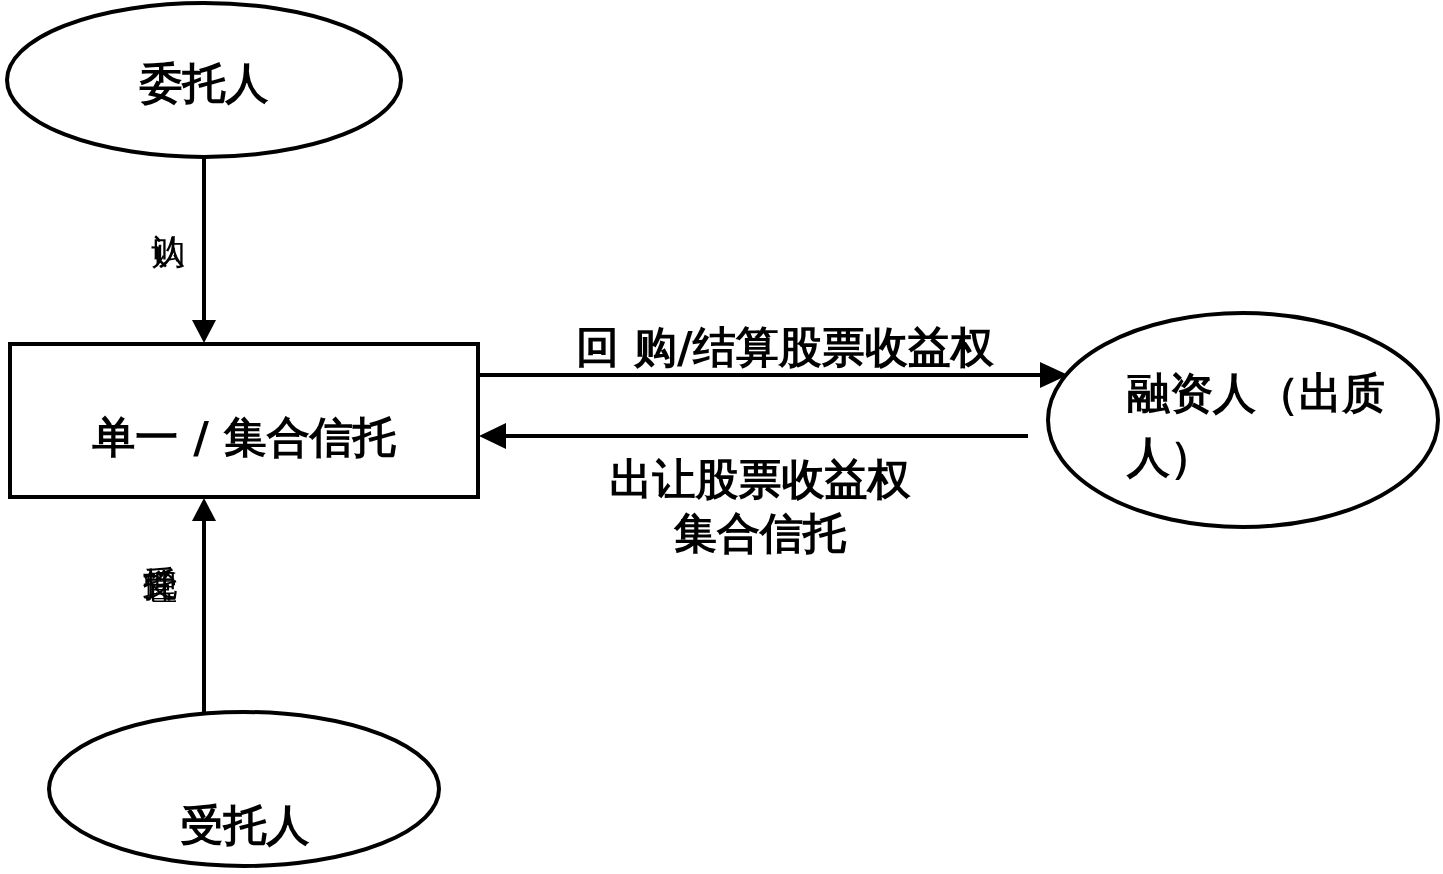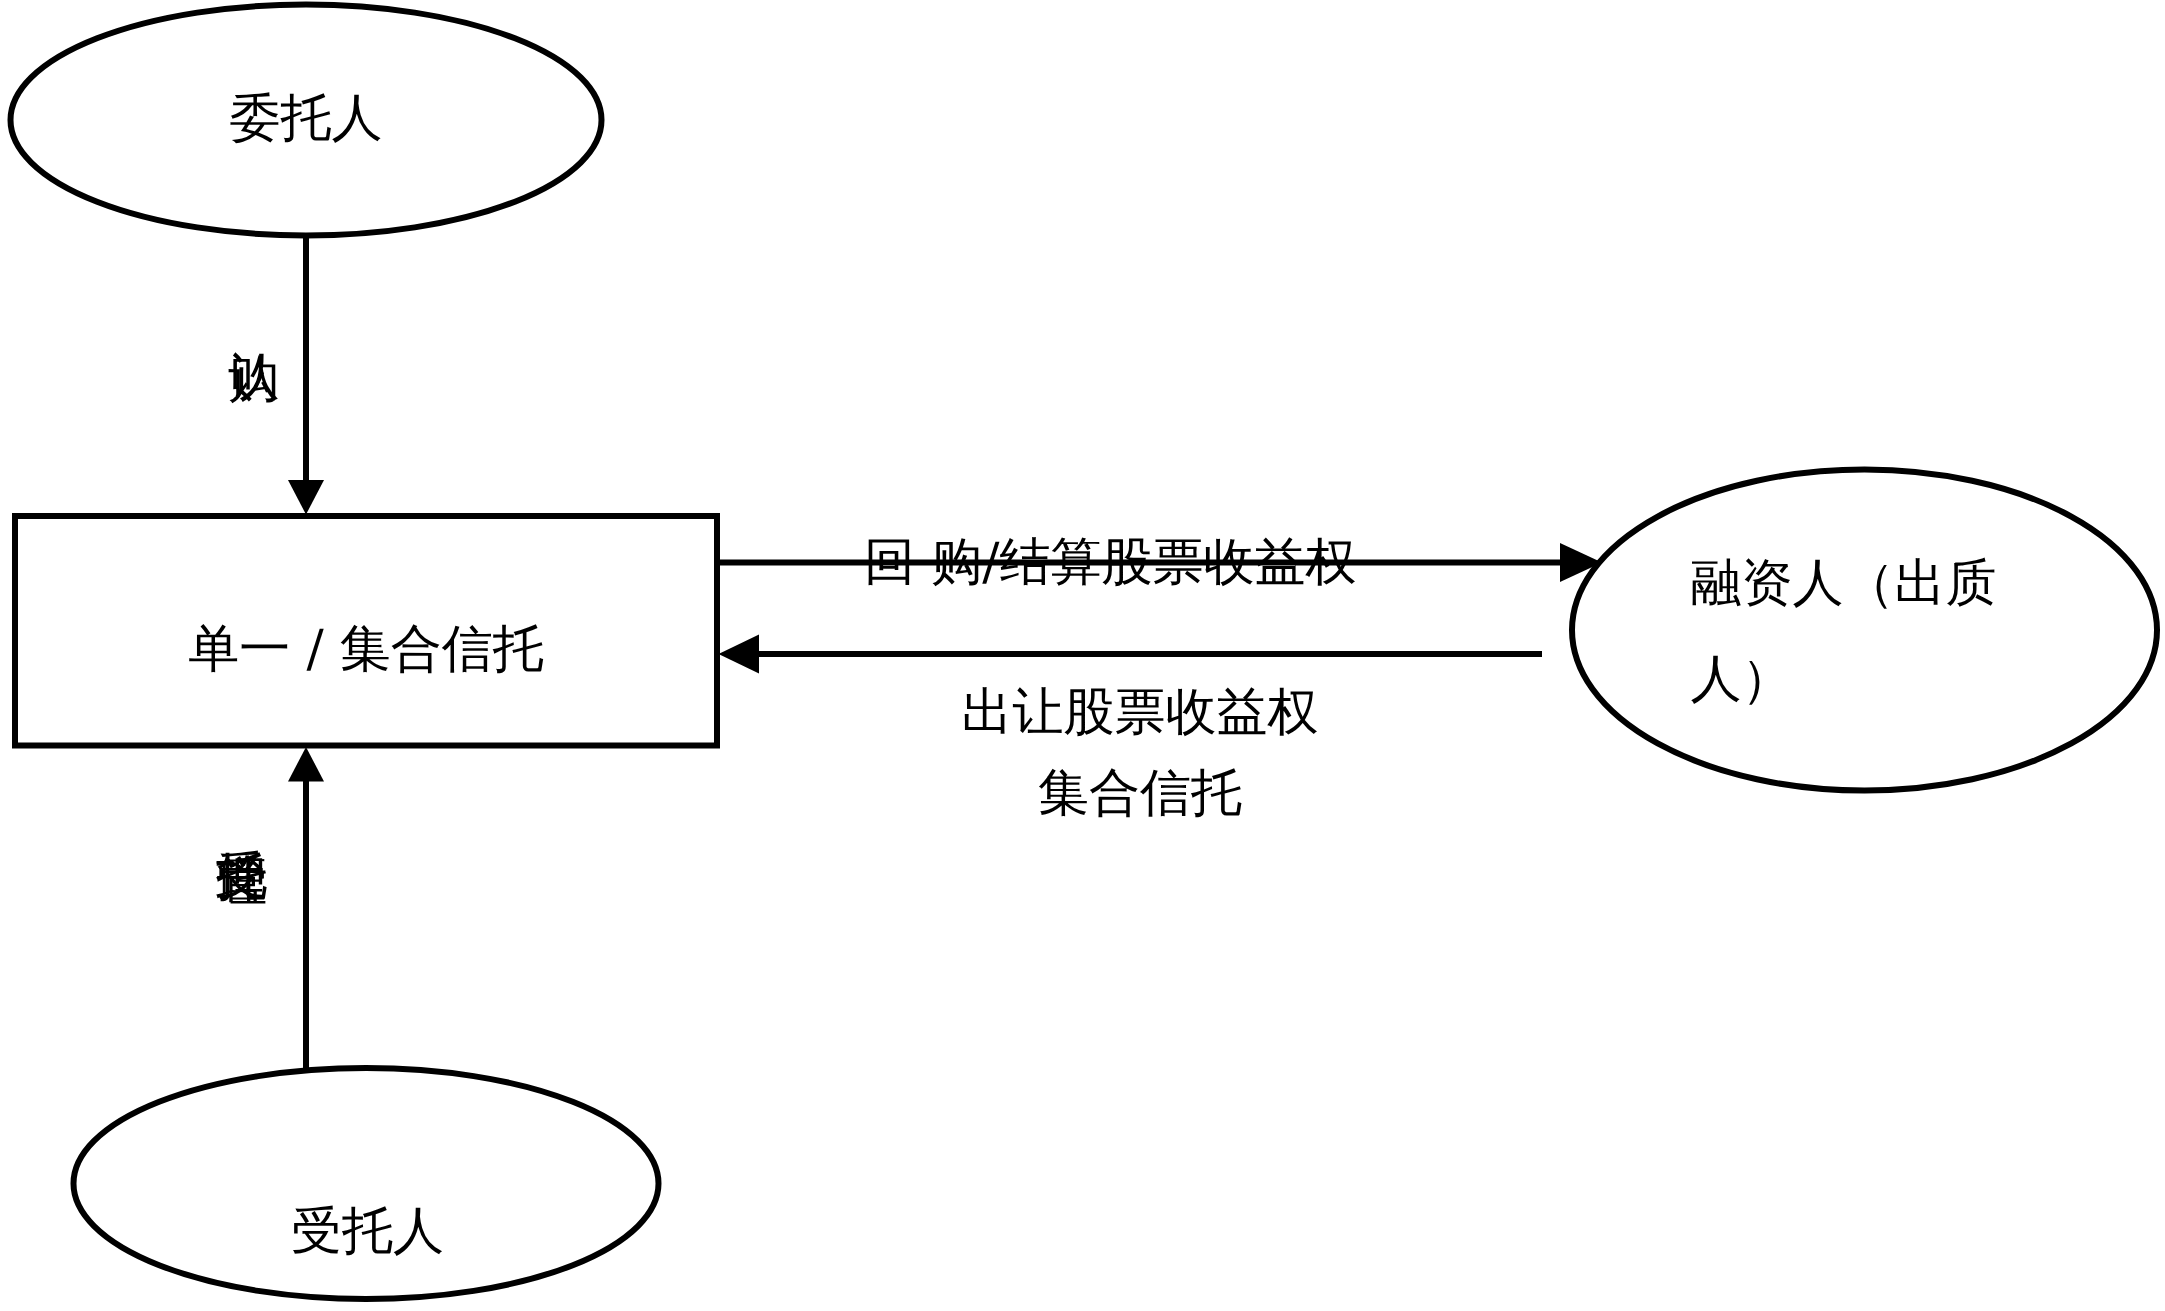--- a/index.html
+++ b/index.html
@@ -1,19 +1,19 @@
 <!DOCTYPE html>
 <html><head>
 <meta charset="utf-8">
 <style>
   html, body { margin:0; padding:0; background:#ffffff; }
   body { width:1443px; height:874px; position:relative; overflow:hidden;
          font-family: "DejaVu Serif", "Liberation Serif", serif; color:#000; }
   svg { position:absolute; left:0; top:0; }
-  .lbl { position:absolute; font-size:34px; line-height:1; white-space:nowrap; }
+  .lbl { position:absolute; font-size:43px; line-height:1; white-space:nowrap;font-weight:bold; }
   .vlbl { position:absolute; font-size:34px; line-height:1.05; writing-mode:vertical-rl; letter-spacing:2px; }
   .ctr { text-align:center; }
 </style>
 </head>
 <body>
 
 <svg width="1443" height="874">
   <defs>
     <marker id="arr" markerWidth="10" markerHeight="10" refX="9" refY="5" orient="auto" markerUnits="userSpaceOnUse" viewBox="0 0 10 10">
       <path d="M0,0 L10,5 L0,10 z" fill="#000"></path>
@@ -43,15 +43,15 @@
 
 <div class="lbl ctr" style="left:104px; top:62px; width:200px;">委托人</div>
 <div class="lbl ctr" style="left:44px; top:403px; width:400px;margin-top:13px;">单一 / 集合信托</div>
 <div class="lbl ctr" style="left:140px; top:804px; width:210px;">受托人</div>
 <div class="lbl" style="left:1127px; top:372px;">融资人（出质</div>
 <div class="lbl" style="left:1127px; top:436px;">人）</div>
 
 <div class="vlbl" style="left:150px; top:207px;">认购</div>
 <div class="vlbl" style="left:142px; top:538px;">受托管理</div>
 
-<div class="lbl" style="left:576px; top:326px;margin-top:32px;">回 购/结算股票收益权</div>
+<div class="lbl" style="left:576px; top:326px;">回 购/结算股票收益权</div>
 <div class="lbl ctr" style="left:600px; top:458px; width:320px;text-align:center;">出让股票收益权</div>
 <div class="lbl ctr" style="left:600px; top:512px; width:320px;">集合信托</div>
 
 </body></html>

